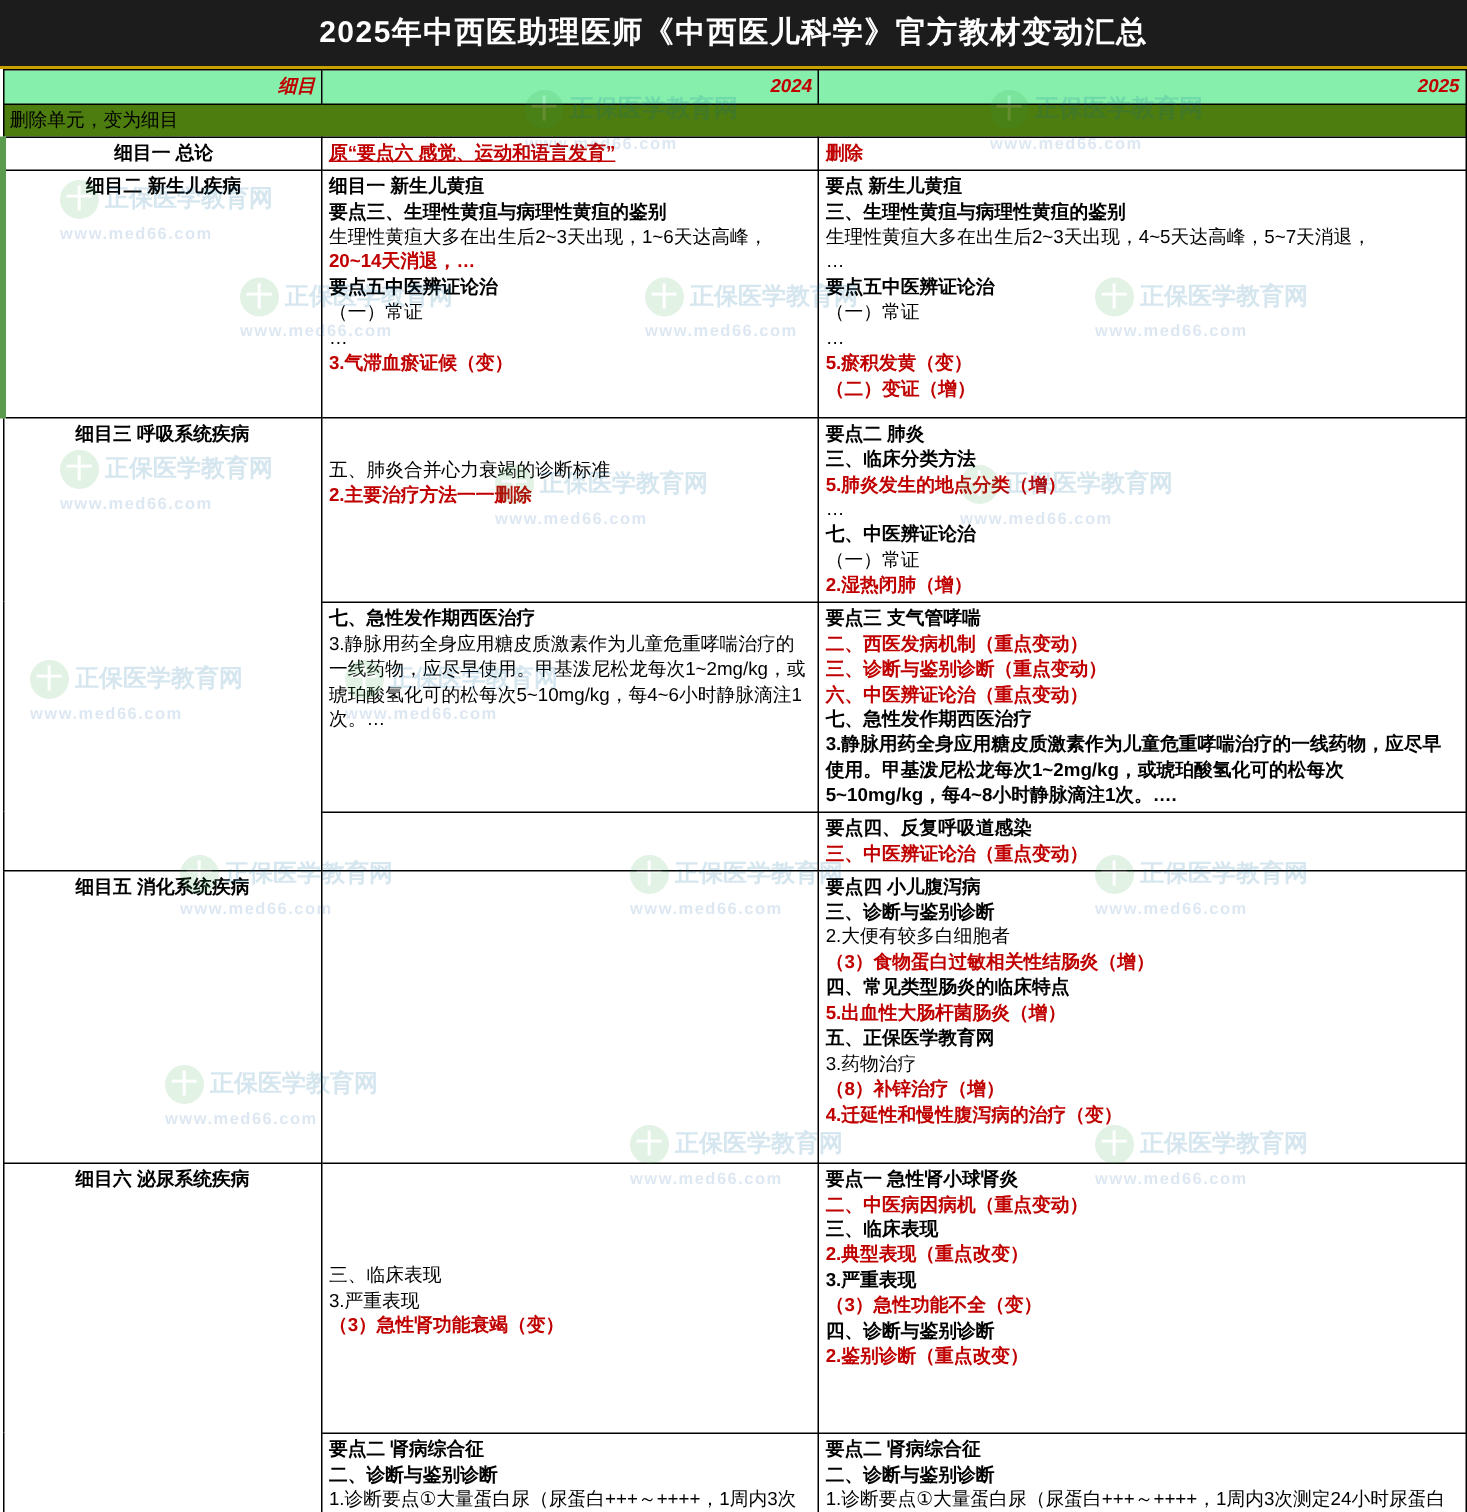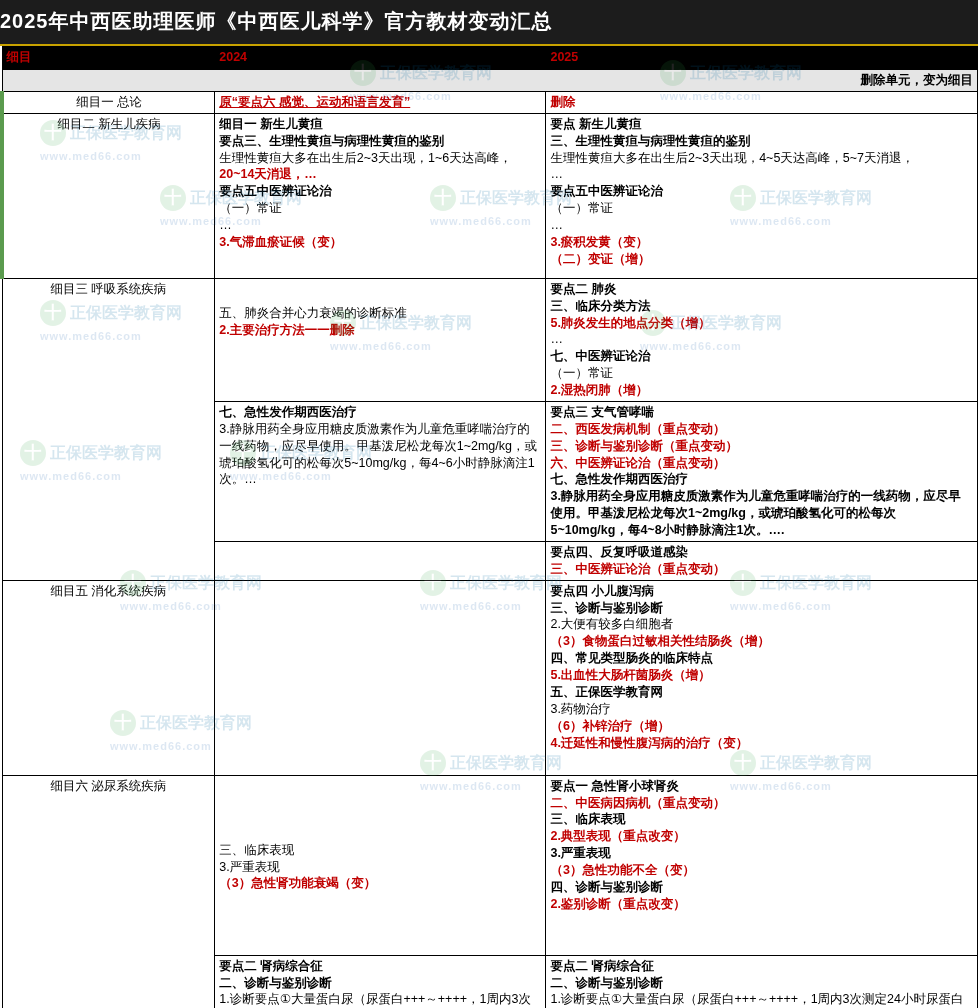--- a/index.html
+++ b/index.html
@@ -14,21 +14,21 @@
   }
   .page {
     width: 978px;
     position: relative;
     background: #fff;
   }
   
   .title-bar {
     background: #1c1c1c;
     color: #ffffff;
-    text-align: left;
+    text-align: center;
     font-size: 20px;
     font-weight: bold;
     letter-spacing: 1px;
     padding: 8px 0 9px 0;
     border-bottom: 2px solid #c8a200;
   }
   
   table.main {
     border-collapse: collapse;
     width: 978px;
@@ -39,41 +39,42 @@
     vertical-align: top;
     padding: 2px 4px;
     font-size: 12.5px;
     line-height: 1.35;
   }
   .col1 { width: 212px; }
   .col2 { width: 330px; }
   .col3 { width: 430px; }
 
   thead th {
-    background: #000000;
+    background: #86efac;
     color: #c00000;
-    text-align: left;
+    text-align: right;
     font-size: 13px;
     font-weight: bold;
     padding: 4px 0;
     height: 18px;
+    font-style: italic;
   }
   thead th.hdr-first {
     color: #c00000;
   }
   .subheader td {
-    background: #e5e5e5;
-    text-align: right;
-    font-weight: bold;
+    background: #4d7c0f;
+    text-align: left;
+    font-weight: normal;
     font-size: 13px;
     padding: 3px 0;
   }
   .cat-cell {
     text-align: center;
-    font-weight: normal;
+    font-weight: bold;
     font-size: 13.5px;
     vertical-align: middle;
   }
   .cat-cell.left-strip {
     border-left: 4px solid #5b9b4e;
   }
   .red { color: #c00000; }
   .bold { font-weight: bold; }
   .u { text-decoration: underline; }
   p.l { margin: 0; padding: 0; }
@@ -169,21 +170,21 @@
           <p class="l red bold">3.气滞血瘀证候（变）</p>
         </td>
         <td>
           <p class="l bold">要点 新生儿黄疸</p>
           <p class="l bold">三、生理性黄疸与病理性黄疸的鉴别</p>
           <p class="l">生理性黄疸大多在出生后2~3天出现，4~5天达高峰，5~7天消退，</p>
           <p class="l">…</p>
           <p class="l bold">要点五中医辨证论治</p>
           <p class="l">（一）常证</p>
           <p class="l">…</p>
-          <p class="l red bold">3.瘀积发黄（变）</p>
+          <p class="l red bold">5.瘀积发黄（变）</p>
           <p class="l red bold">（二）变证（增）</p>
         </td>
       </tr>
 
       <tr>
         <td class="cat-cell" rowspan="3">细目三 呼吸系统疾病</td>
         <td style="height:110px">
           <div class="spacer"></div>
           <div class="spacer"></div>
           <div class="spacer"></div>
@@ -227,21 +228,21 @@
         <td style="height:190px"></td>
         <td>
           <p class="l bold">要点四 小儿腹泻病</p>
           <p class="l bold">三、诊断与鉴别诊断</p>
           <p class="l">2.大便有较多白细胞者</p>
           <p class="l red bold">（3）食物蛋白过敏相关性结肠炎（增）</p>
           <p class="l bold">四、常见类型肠炎的临床特点</p>
           <p class="l red bold">5.出血性大肠杆菌肠炎（增）</p>
           <p class="l bold">五、正保医学教育网</p>
           <p class="l">3.药物治疗</p>
-          <p class="l red bold">（6）补锌治疗（增）</p>
+          <p class="l red bold">（8）补锌治疗（增）</p>
           <p class="l red bold">4.迁延性和慢性腹泻病的治疗（变）</p>
         </td>
       </tr>
 
       <tr>
         <td class="cat-cell" rowspan="2">细目六 泌尿系统疾病</td>
         <td style="height:175px">
           <div class="spacer"></div>
             <div class="spacer"></div>
             <div class="spacer"></div>

